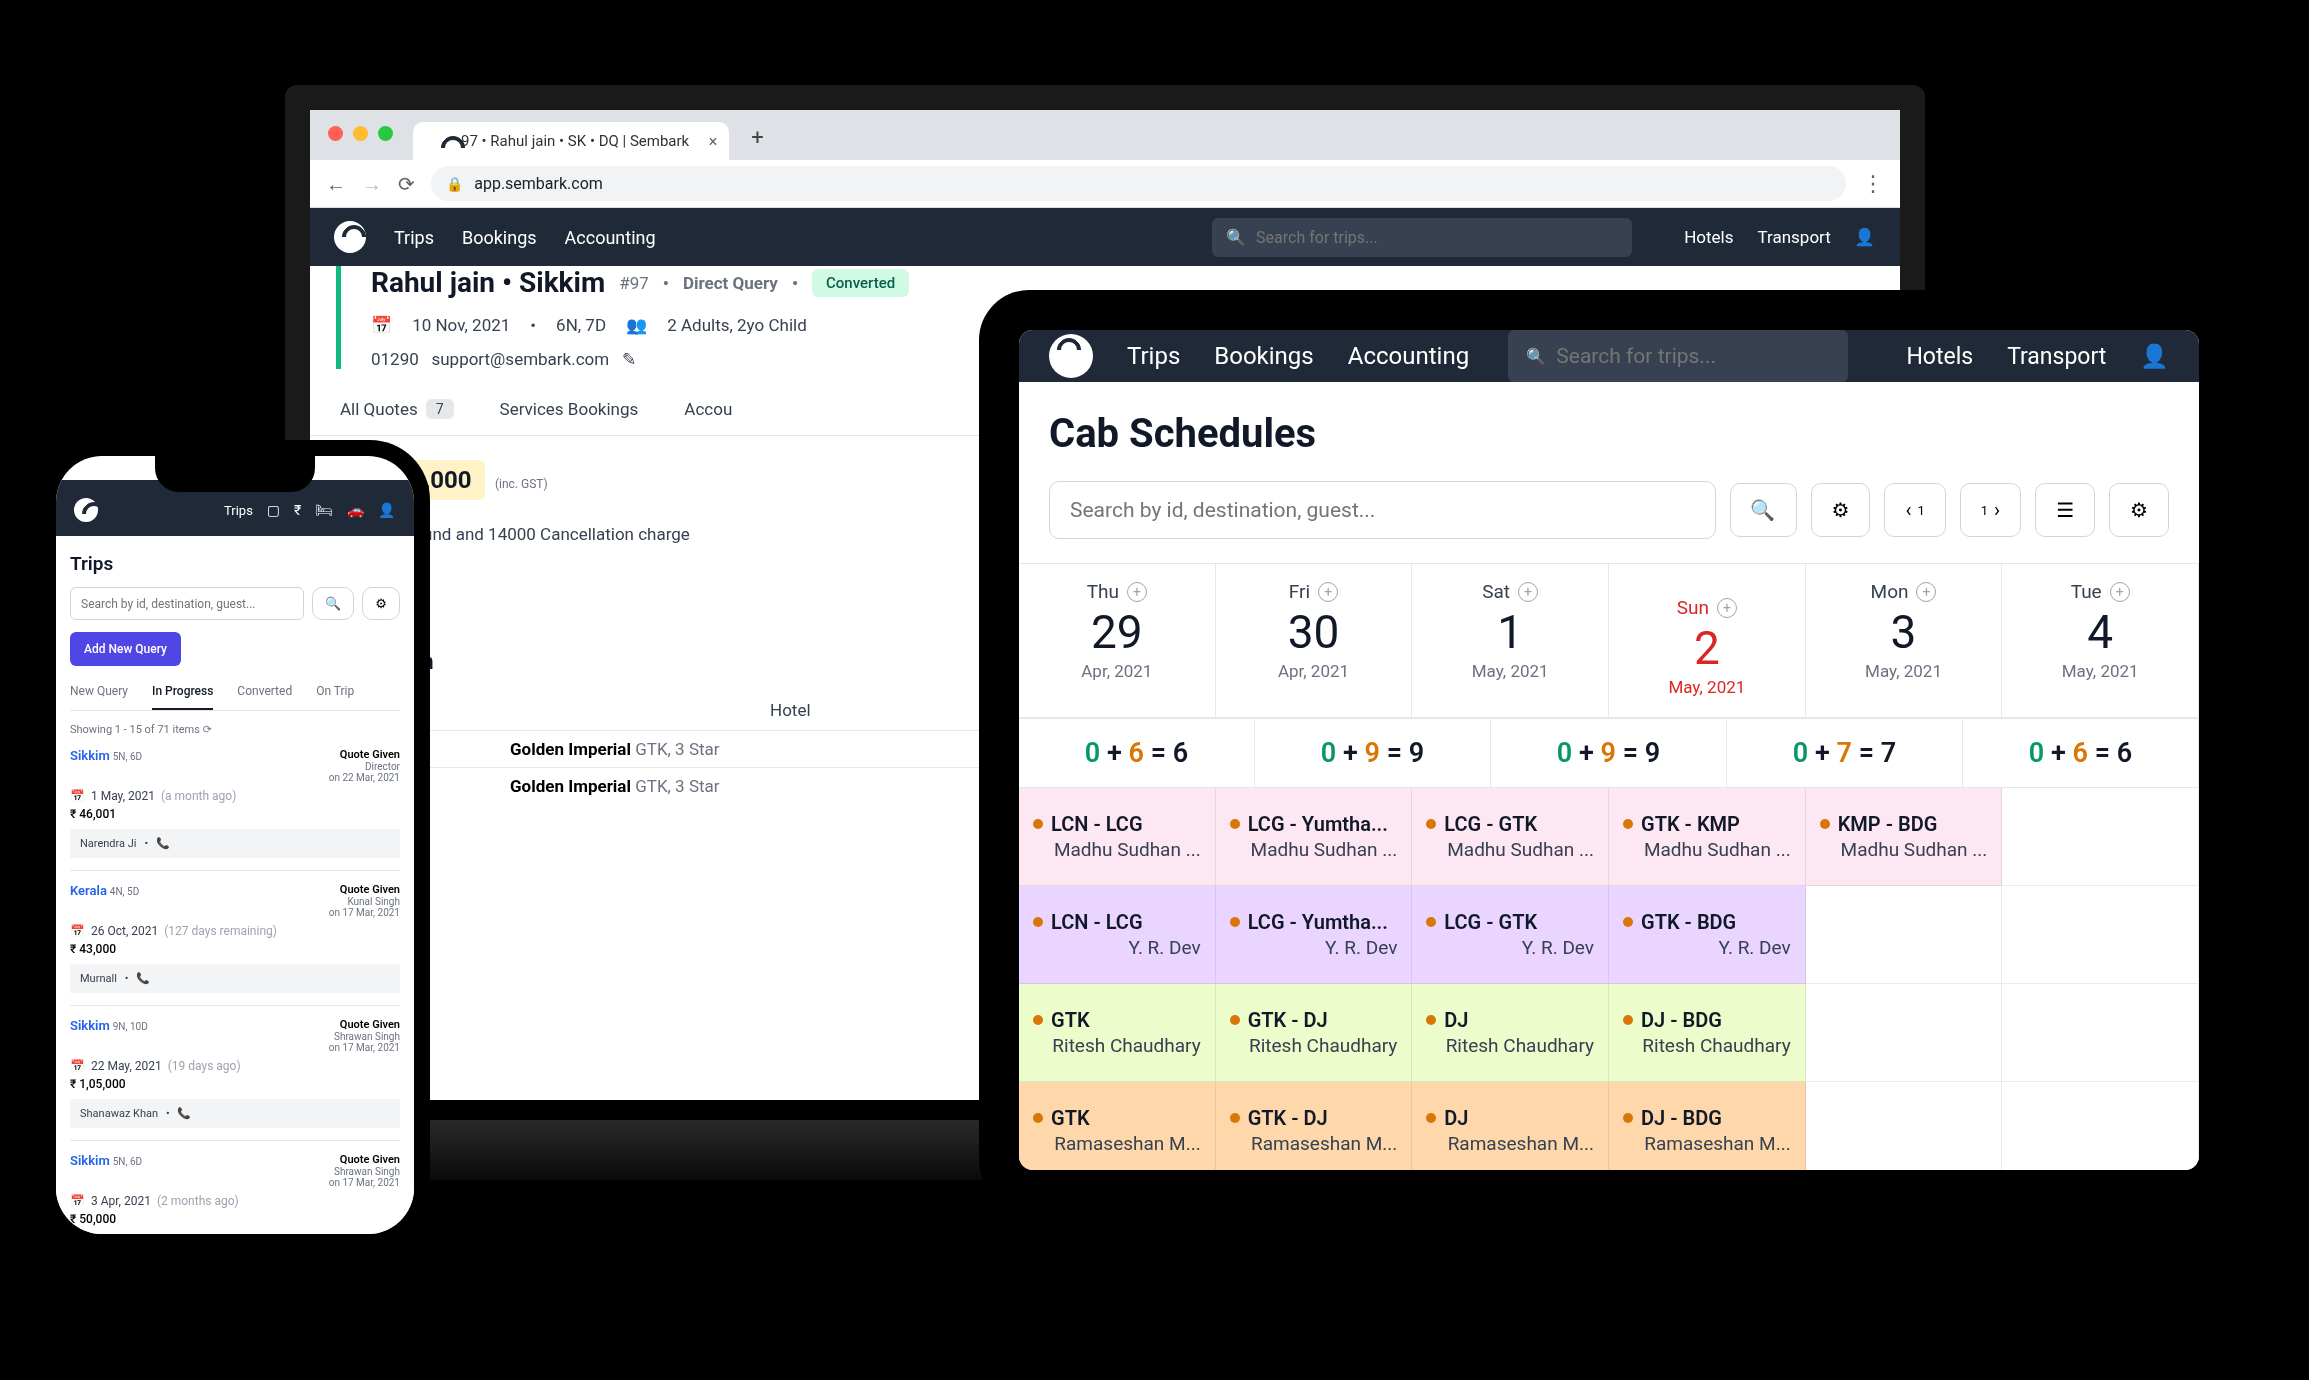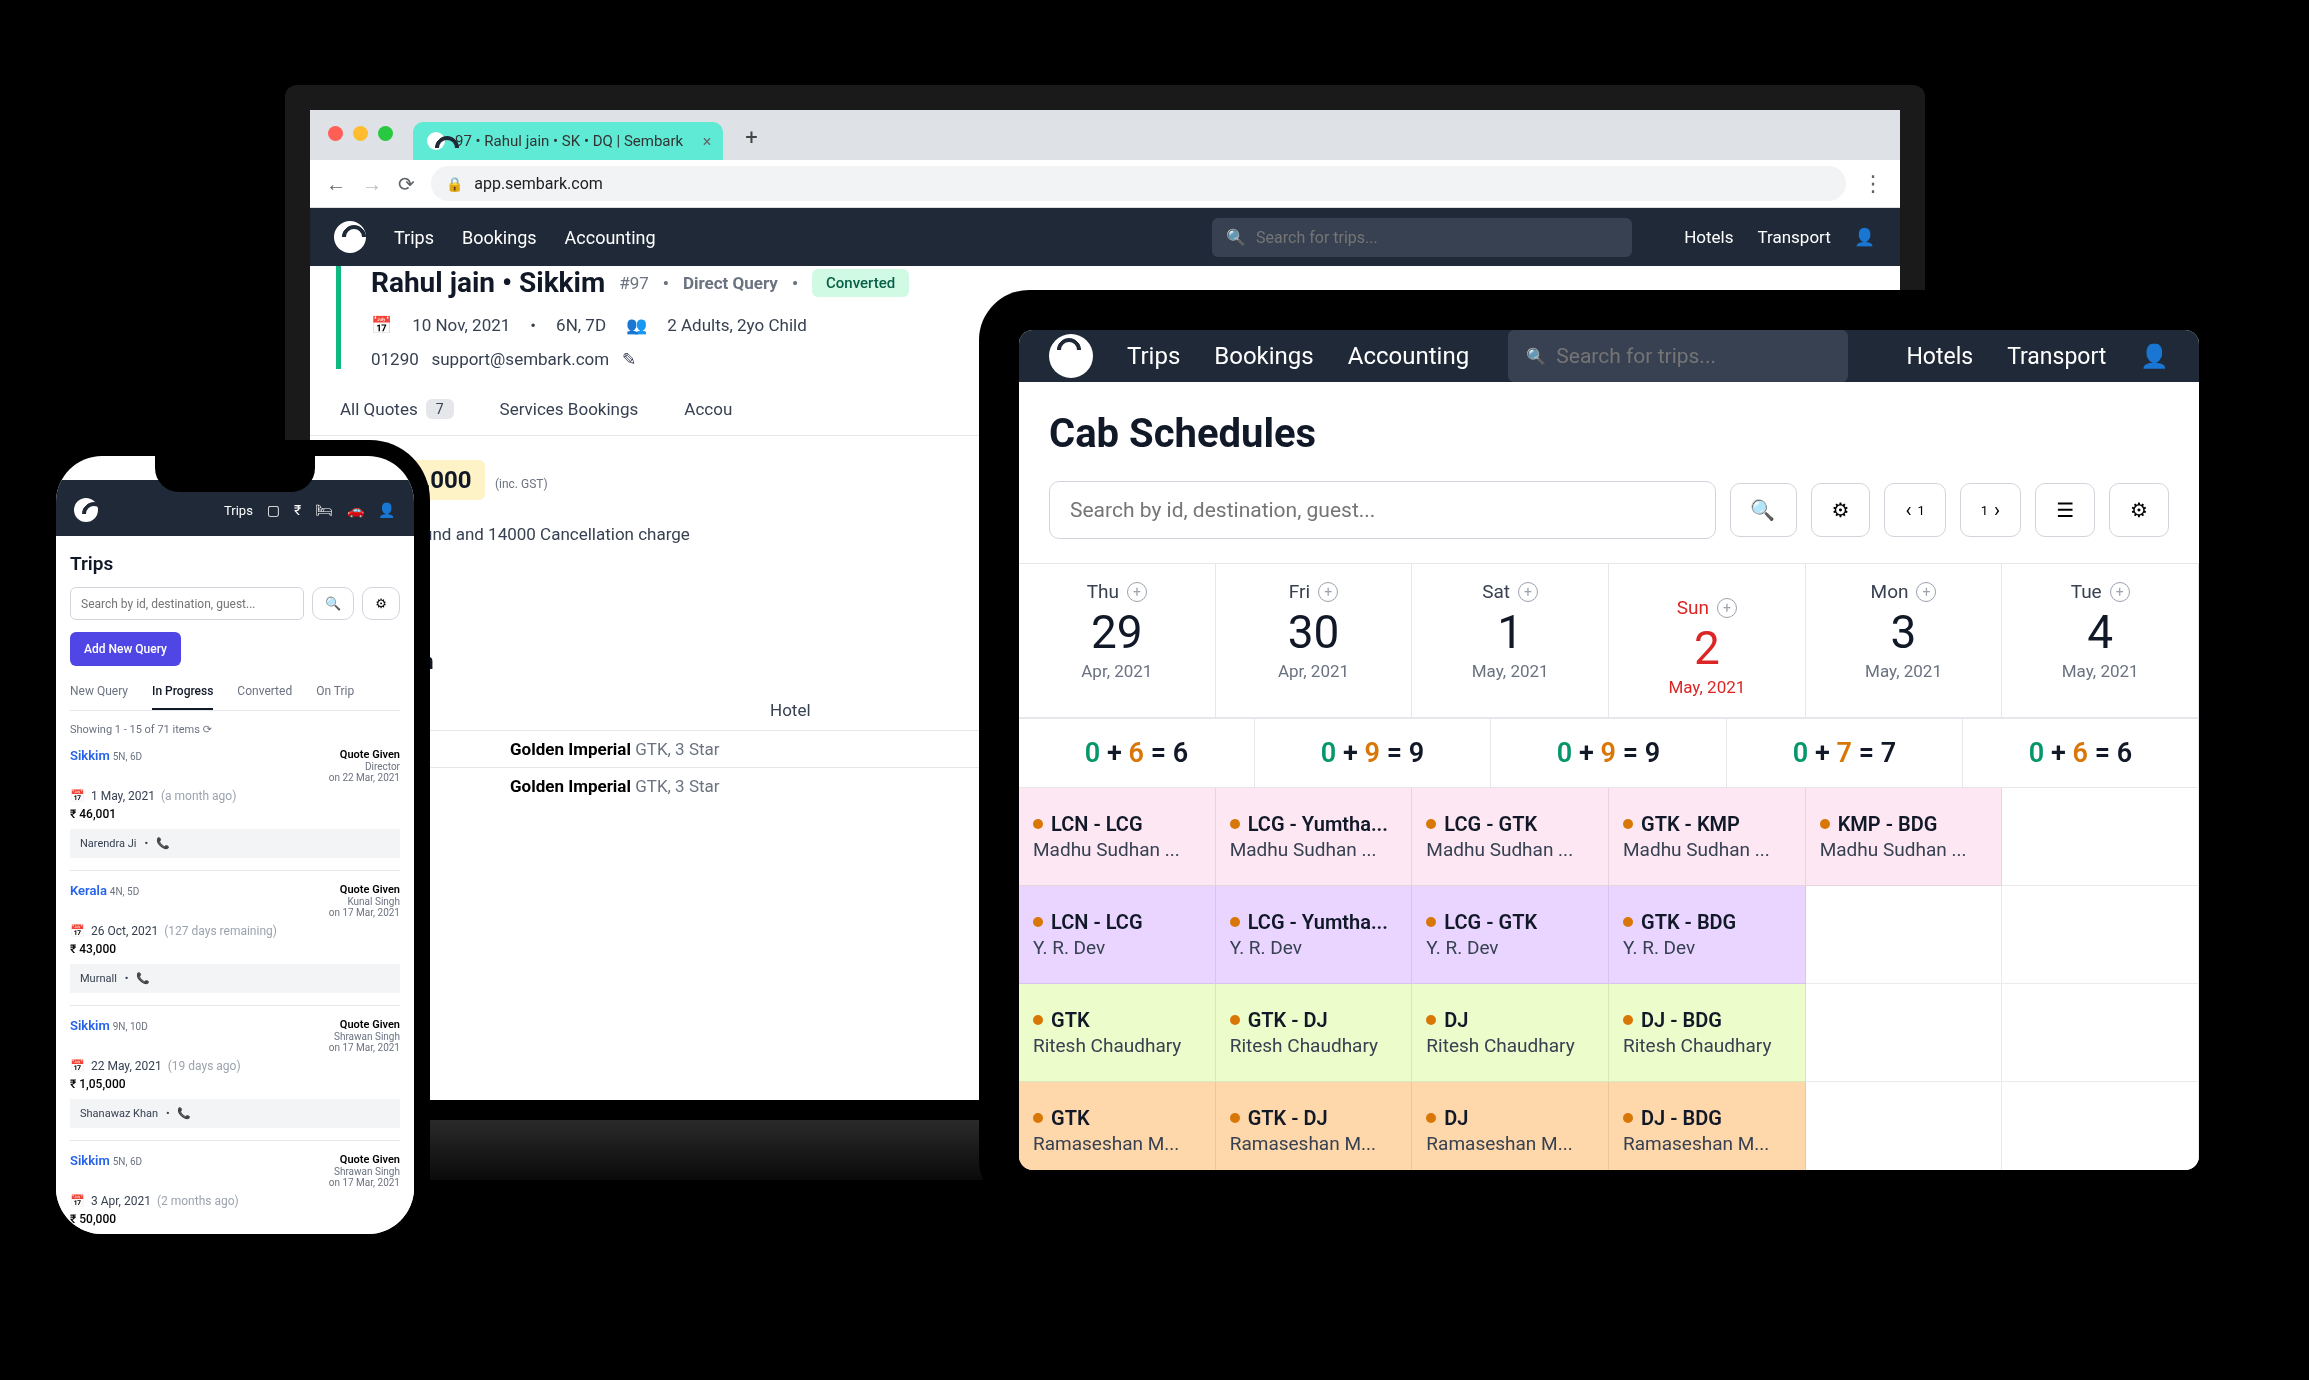--- a/index.html
+++ b/index.html
@@ -8,21 +8,21 @@
 
 .laptop { position: absolute; left: 260px; top: 60px; width: 1690px; height: 1120px; }
 .laptop-screen { position: absolute; left: 25px; top: 25px; right: 25px; bottom: 80px; background: #fff; border-radius: 12px; overflow: hidden; border: 25px solid #1a1a1a; border-bottom: none; }
 .laptop-base { position: absolute; bottom: 0; left: 0; right: 0; height: 60px; background: linear-gradient(#2a2a2a,#0a0a0a); border-radius: 0 0 50px 50px; }
 
 
 .browser-tabs { background: #dee1e6; height: 50px; display: flex; align-items: flex-end; padding: 8px 12px 0; gap: 8px; }
 .traffic-lights { display: flex; gap: 10px; padding: 0 12px 12px 6px; align-self: center; }
 .tl { width: 15px; height: 15px; border-radius: 50%; }
 .tl.r { background: #ff5f57; } .tl.y { background: #febc2e; } .tl.g { background: #28c840; }
-.tab { background: #5eead4; border-radius: 10px 10px 0 0; padding: 10px 40px 10px 14px; display: flex; align-items: center; gap: 10px; font-size: 15px; color: #333; position: relative; min-width: 260px; }
+.tab { background: #ffffff; border-radius: 10px 10px 0 0; padding: 10px 40px 10px 20px; display: flex; align-items: center; gap: 10px; font-size: 15px; color: #333; position: relative; min-width: 260px; }
 .tab-close { position: absolute; right: 12px; font-size: 16px; color: #666; }
 .new-tab { padding: 10px 14px; font-size: 22px; color: #444; }
 .browser-bar { background: #fff; border-bottom: 1px solid #ddd; height: 48px; display: flex; align-items: center; padding: 0 16px; gap: 16px; }
 .nav-arrow { color: #5f6368; font-size: 20px; }
 .nav-arrow.disabled { color: #bbb; }
 .url-bar { flex: 1; background: #f1f3f4; border-radius: 20px; padding: 8px 16px; display: flex; align-items: center; gap: 10px; font-size: 16px; color: #202124; }
 .lock-icon { font-size: 14px; color: #5f6368; }
 .more-icon { color: #5f6368; font-size: 22px; }
 
 
@@ -86,21 +86,21 @@
 .cal-daynum { font-size: 46px; font-weight: 400; color: #111827; margin: 2px 0; }
 .cal-daynum.sun { color: #dc2626; }
 .cal-month { font-size: 17px; color: #6b7280; }
 .cal-month.sun { color: #dc2626; }
 .plus-circle { width: 20px; height: 20px; border: 1.5px solid #9ca3af; border-radius: 50%; display: inline-flex; align-items: center; justify-content: center; font-size: 14px; color: #9ca3af; }
 
 .cal-eq { border-top: 1px solid #e5e7eb; border-bottom: 1px solid #e5e7eb; padding: 18px 0; font-size: 27px; font-weight: 600; }
 .eq-g { color: #059669; } .eq-o { color: #d97706; } .eq-k { color: #111827; }
 
 .cab-row { display: flex; }
-.cab-cell { flex: 1; border-right: 1px solid rgba(0,0,0,0.08); border-bottom: 1px solid rgba(0,0,0,0.08); padding: 24px 14px; text-align: left; }
+.cab-cell { flex: 1; border-right: 1px solid rgba(0,0,0,0.08); border-bottom: 1px solid rgba(0,0,0,0.08); padding: 24px 14px; text-align: right; }
 .cab-route { font-size: 20px; font-weight: 600; color: #111827; display: flex; align-items: center; gap: 8px; }
 .dot { width: 10px; height: 10px; border-radius: 50%; background: #d97706; }
 .cab-person { font-size: 19px; color: #374151; margin-top: 2px; }
 .row-pink .cab-cell { background: #fce7f3; }
 .row-purple .cab-cell { background: #e9d5ff; }
 .row-green .cab-cell { background: #ecfccb; }
 .row-orange .cab-cell { background: #fed7aa; }
 .cab-cell.empty { background: #fff !important; }
 
 

